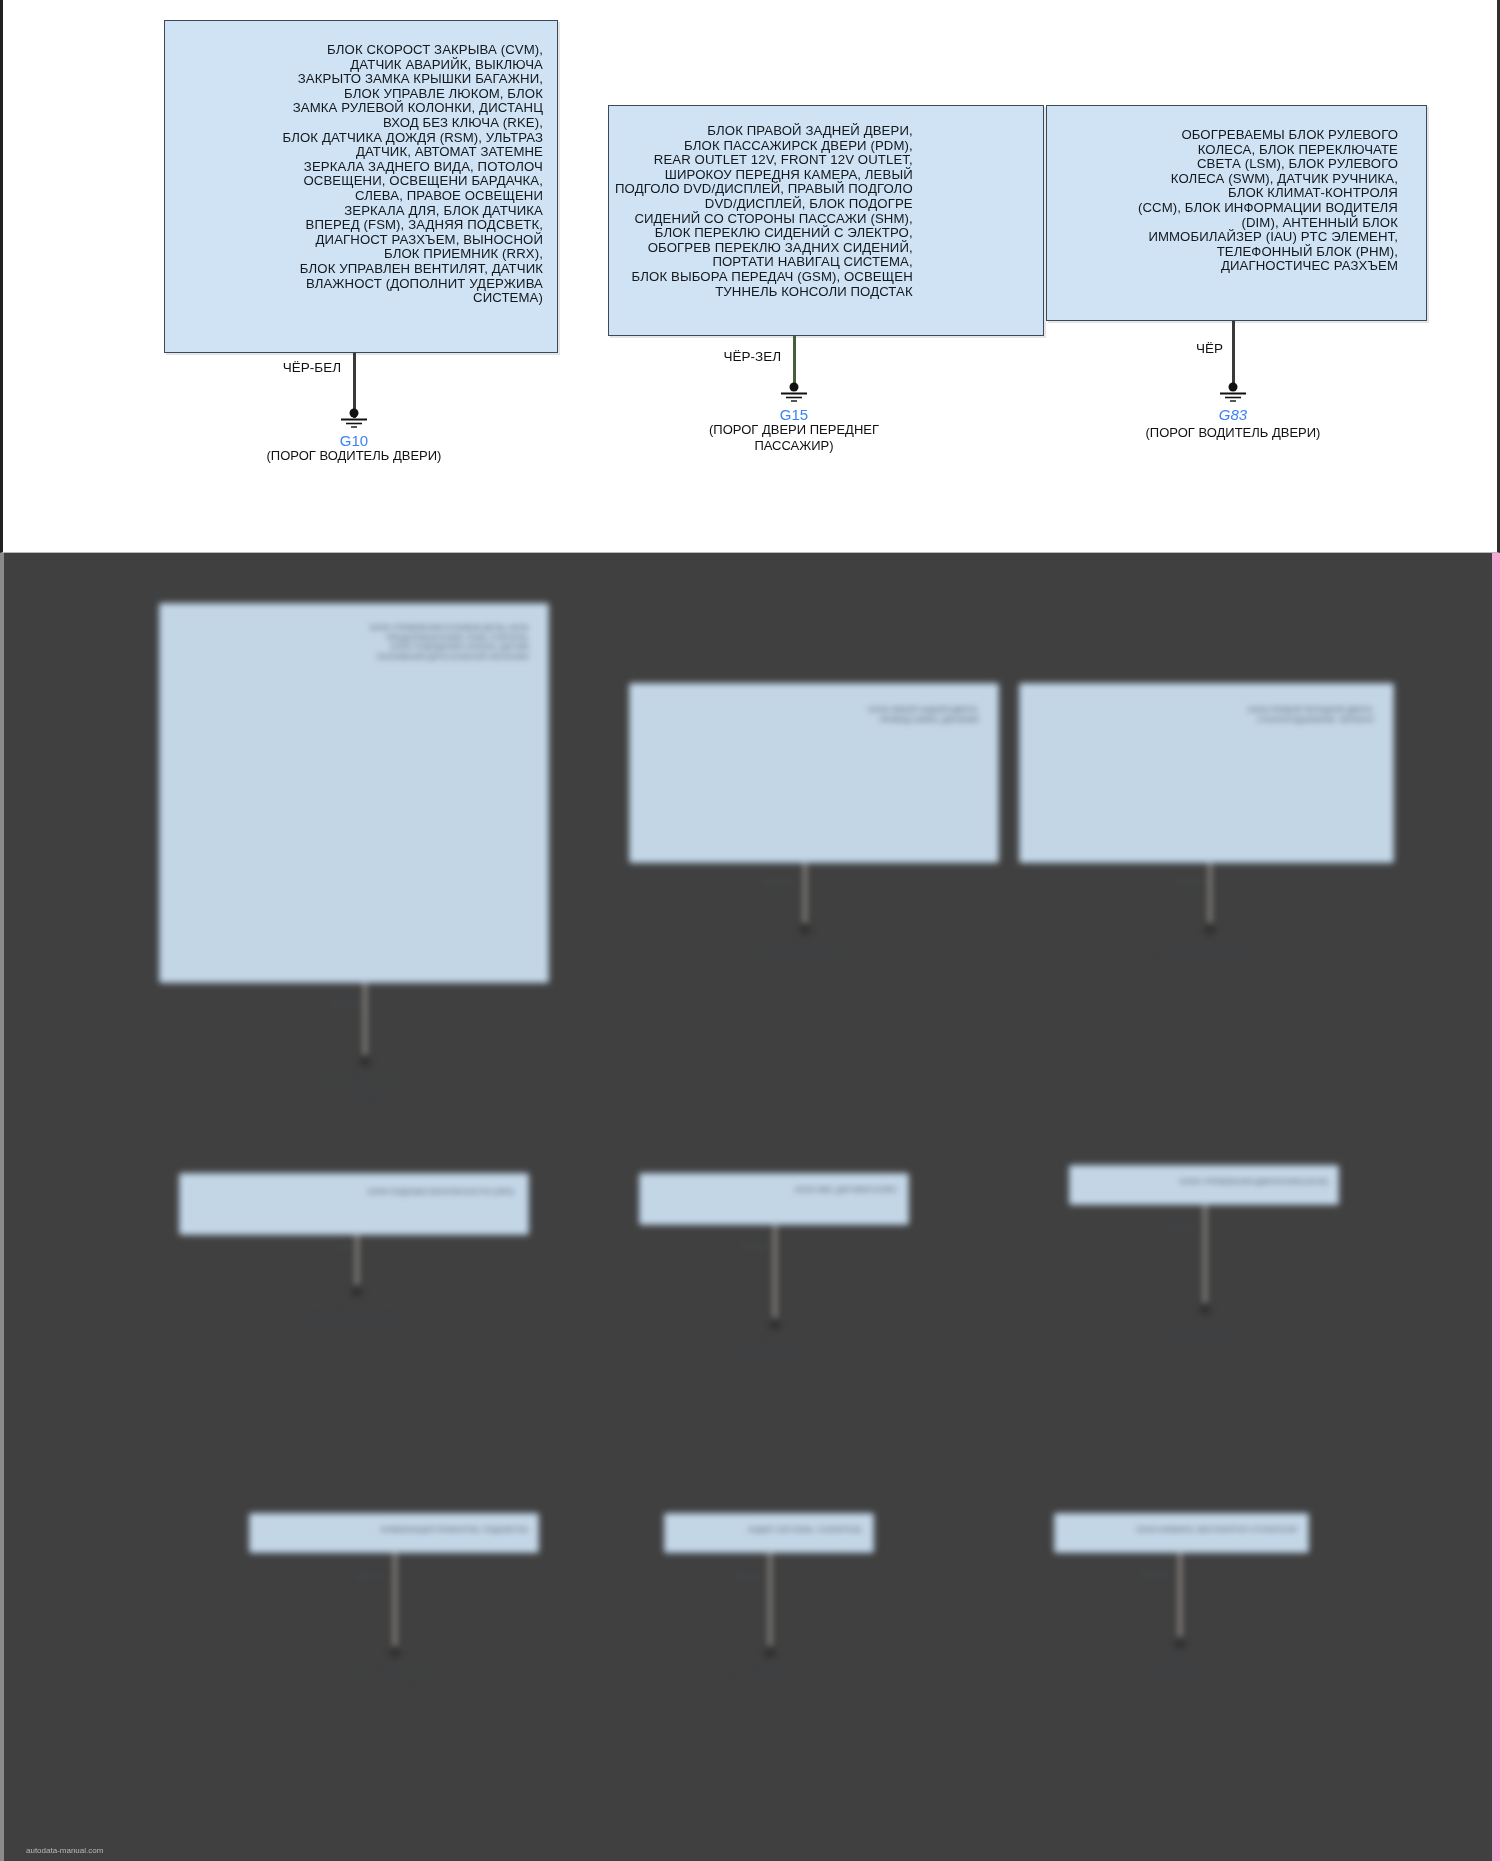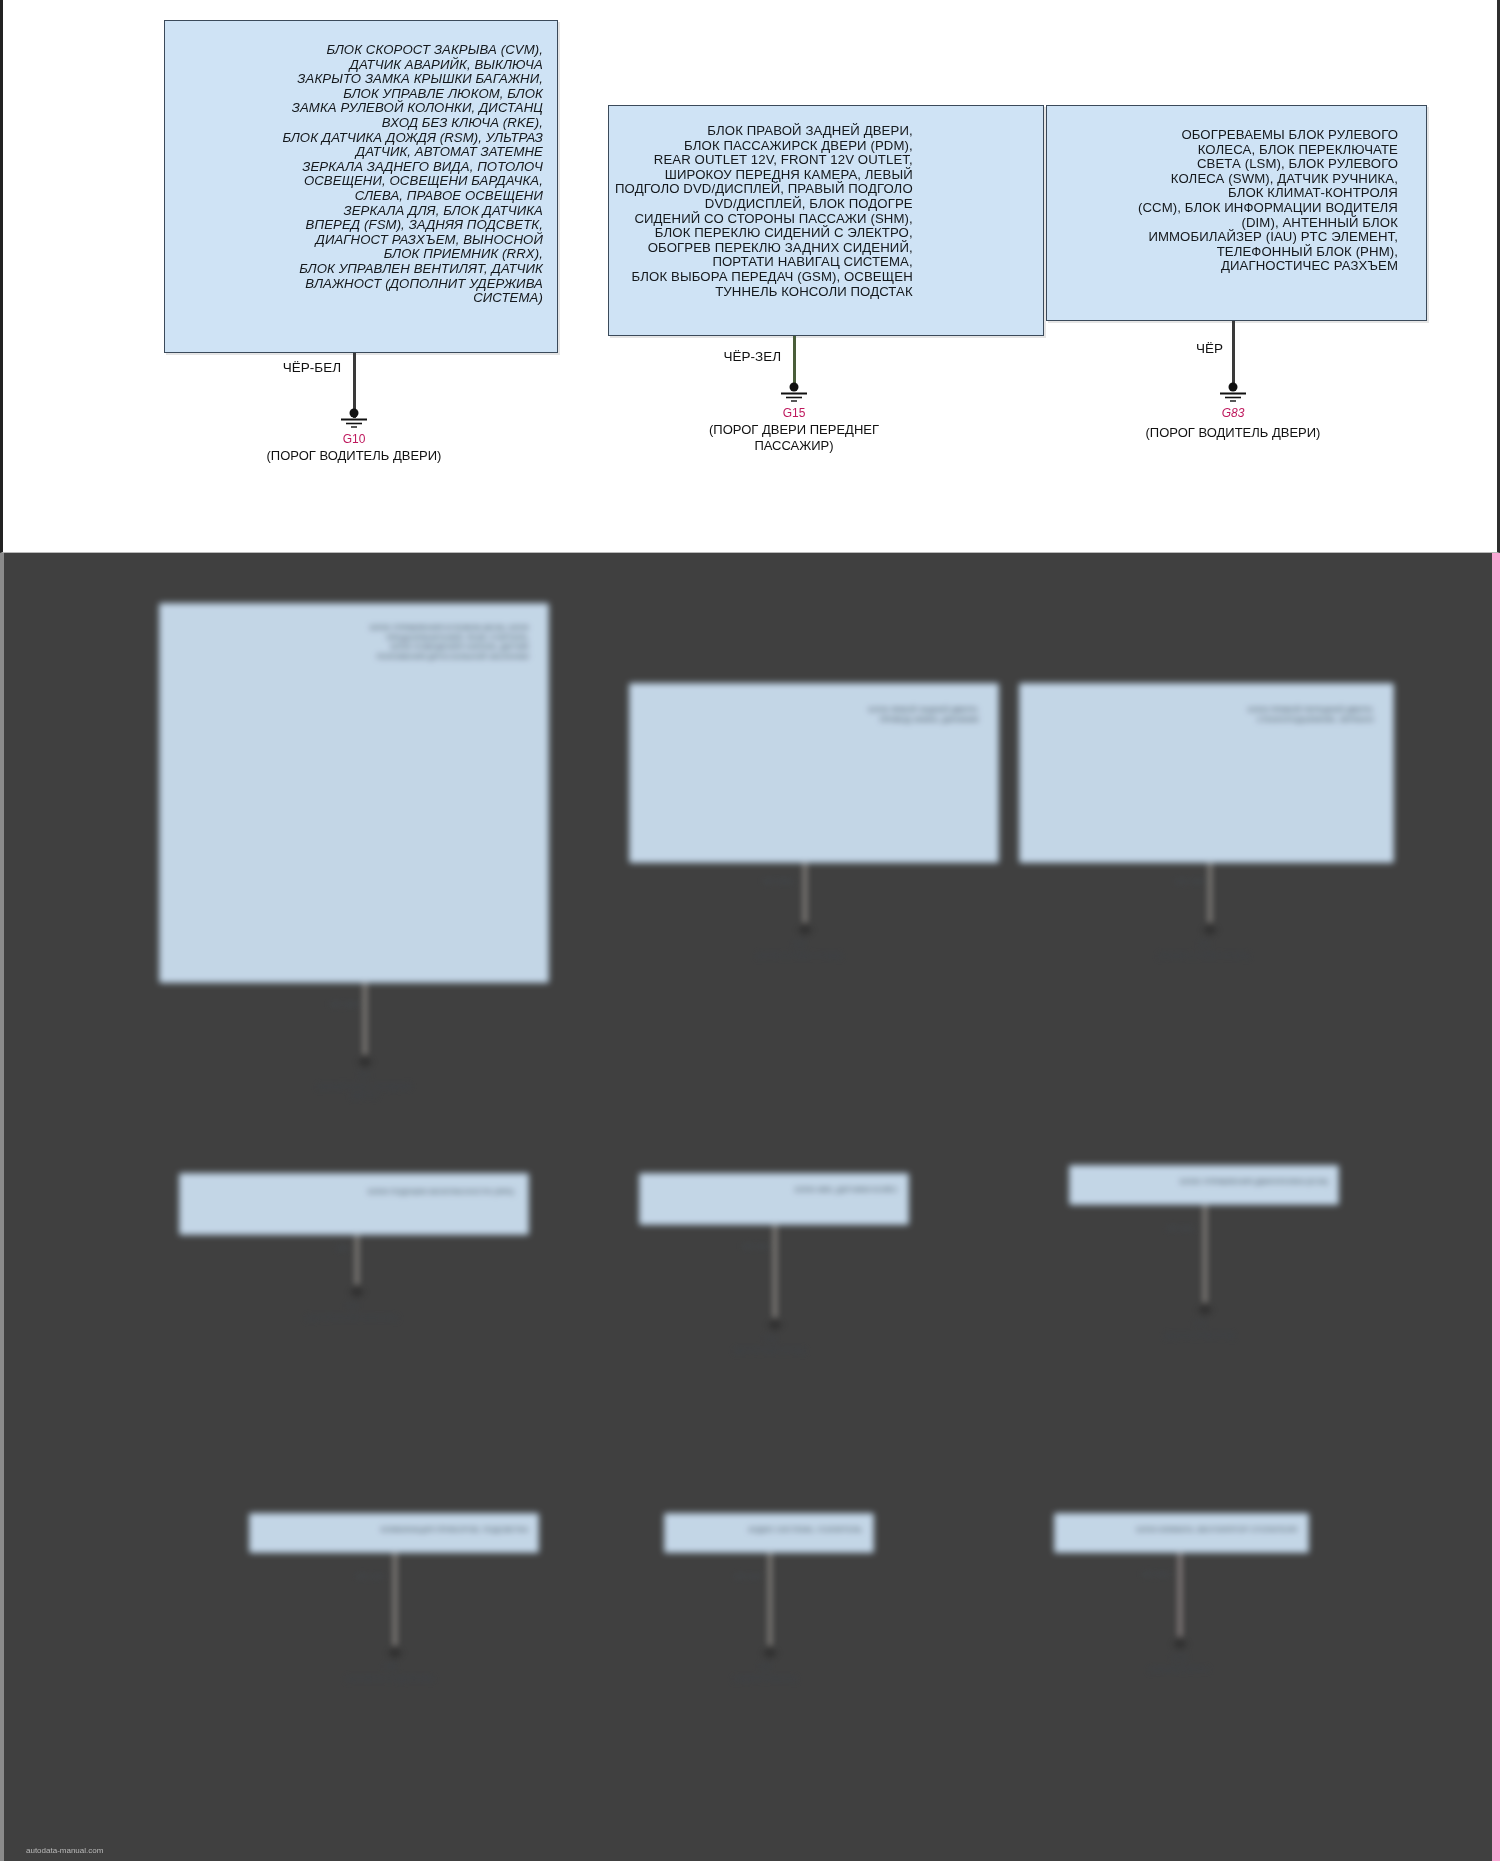--- a/index.html
+++ b/index.html
@@ -51,21 +51,20 @@
 
   
   #block-g10 {
     left: 161px;
     top: 20px;
     width: 394px;
     height: 333px;
     display: flex;
     align-items: flex-start;
     justify-content: flex-end;
-    font-style: italic;
   }
   #block-g10 .block-text { padding-top: 22px; padding-right: 14px; }
 
   
   #block-g15 {
     left: 605px;
     top: 105px;
     width: 436px;
     height: 231px;
     display: flex;
@@ -97,22 +96,22 @@
   }
 
   .gnd-symbol {
     position: absolute;
     width: 34px;
     height: 22px;
   }
 
   .gnd-name {
     position: absolute;
-    font-size: 12px;
-    color: #be185d;
+    font-size: 15px;
+    color: #3b82f6;
     white-space: nowrap;
     text-align: center;
     width: 340px;
   }
 
   .gnd-desc {
     position: absolute;
     font-size: 13px;
     color: #111;
     text-align: center;

